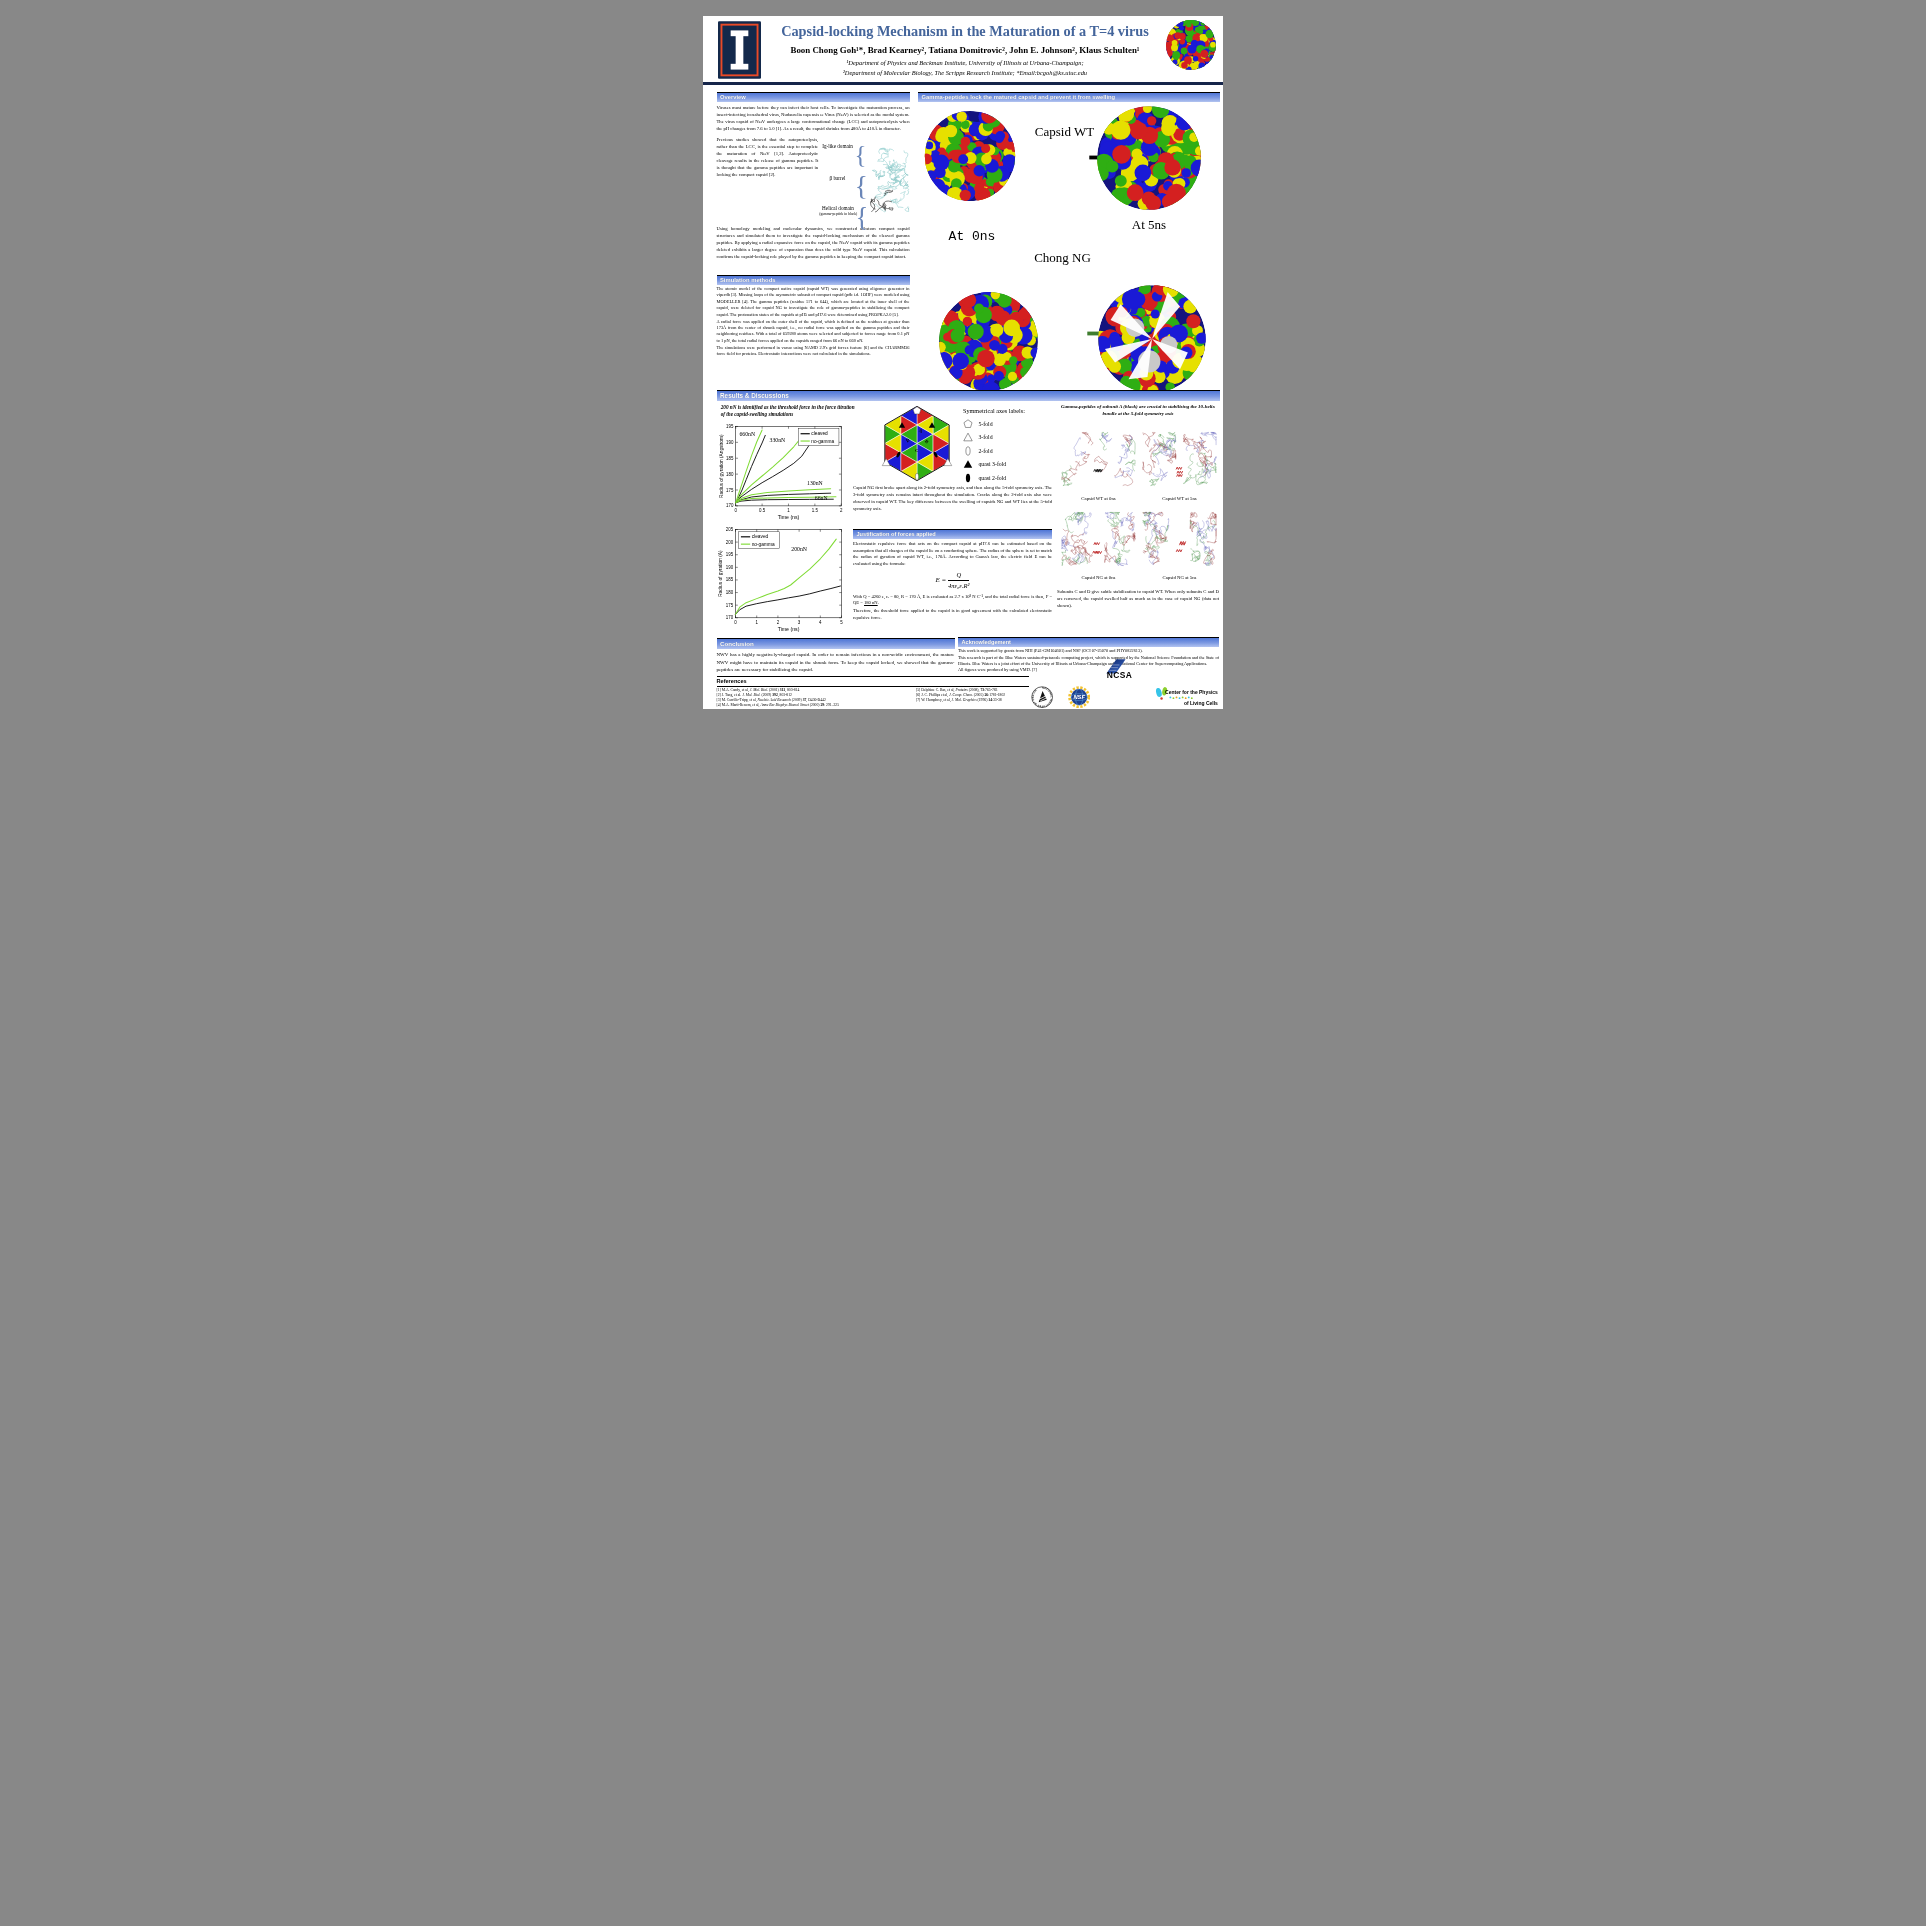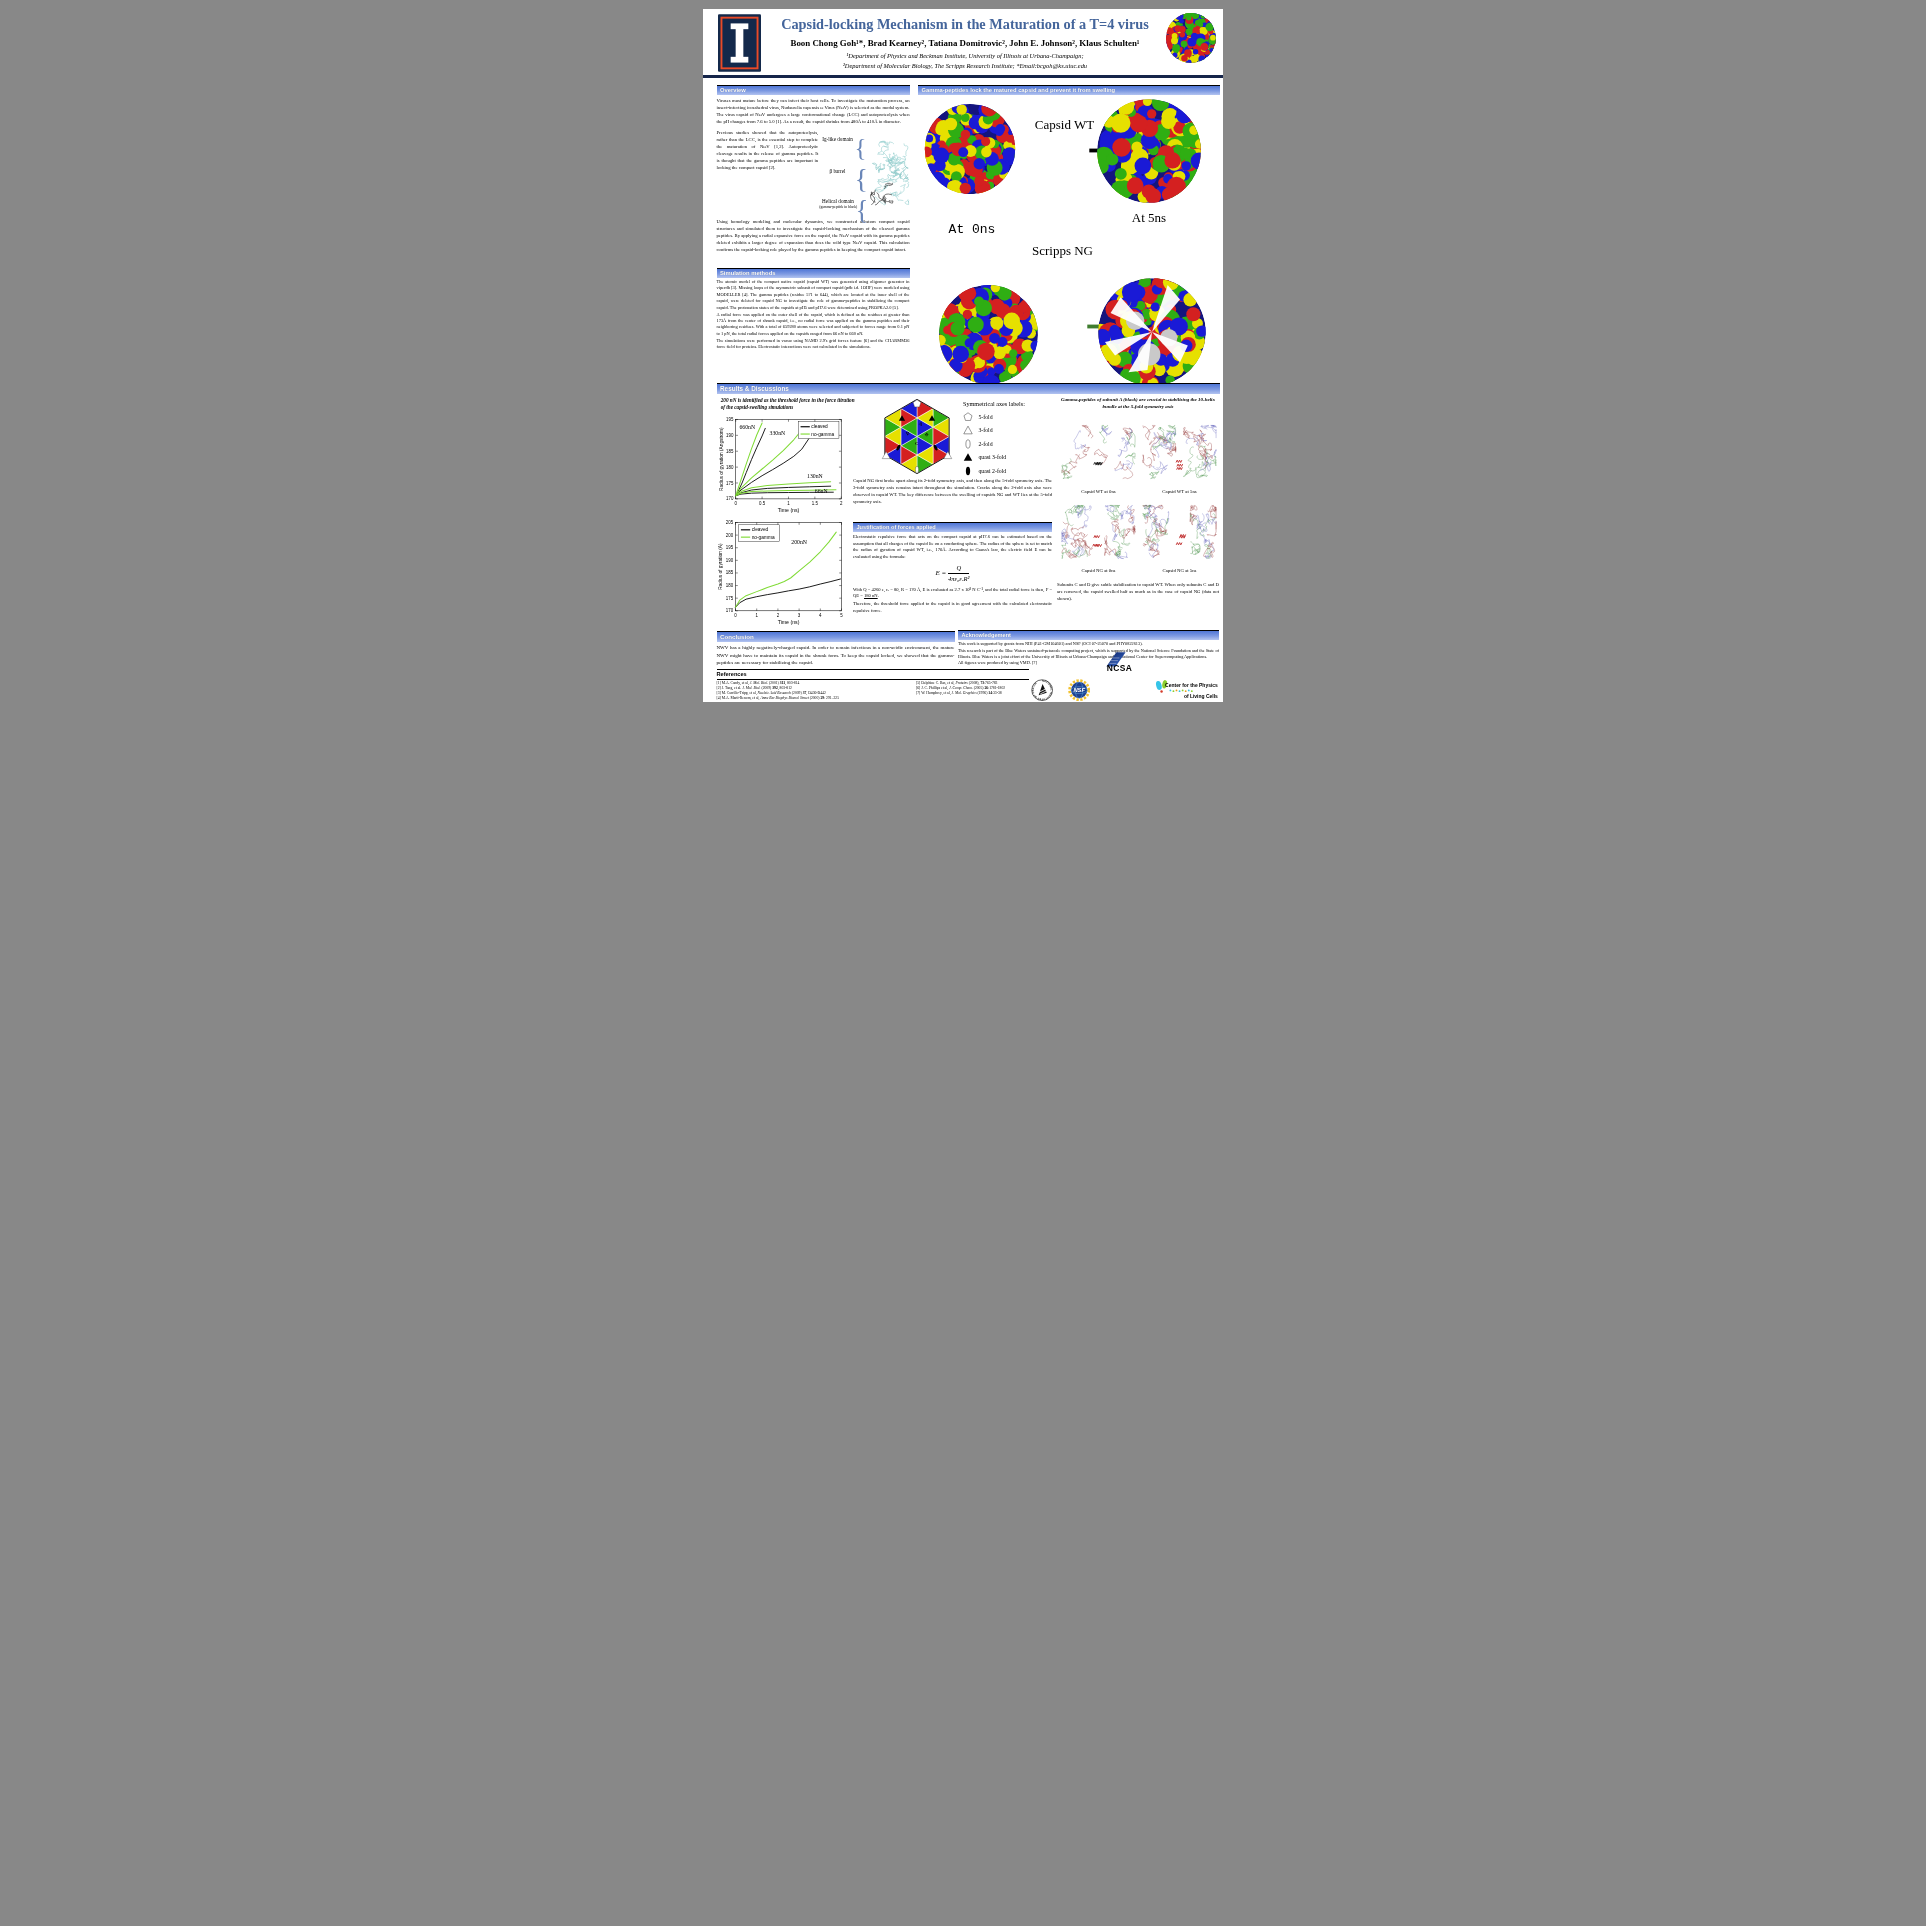--- a/index.html
+++ b/index.html
@@ -1,17 +1,17 @@
 <!DOCTYPE html>
 <html style="font-size:6.2px"><head>
 <meta charset="utf-8">
 <style>
   html,body{margin:0;padding:0;background:#888;}
   #poster{position:relative;width:520px;height:693px;background:#fff;
-          font-family:"Liberation Serif",serif;color:#000;overflow:hidden;margin:9px auto;}
+          font-family:"Liberation Serif",serif;color:#000;overflow:hidden;margin:16px auto;}
   .abs{position:absolute;}
   .bar{background:linear-gradient(180deg,#4f76d6 0%,#7e9ae2 55%,#b3c4f0 100%);
        border-top:1.5px solid #000;color:#fff;font-family:"Liberation Sans",sans-serif;
        font-weight:700;padding:0.8px 3.5px;box-sizing:border-box;text-shadow:0 0.4px 0.4px rgba(0,0,0,.35);}
   .jt{text-align:justify;}
   .jt p{margin:0 0 3.5px 0;}
   .cap{font-size:13px;text-align:center;}
   .smallcap{font-size:4.8px;text-align:center;}
   .chart{background:#fff;}
   .u{text-decoration:underline;}
@@ -682,21 +682,21 @@
             <circle cx="150.68639159611286" cy="165.1569305265171" r="17.562785625457764" fill="#d42020"></circle>
             <circle cx="104.97594535629699" cy="31.220613687798718" r="8.628612041473389" fill="#d42020"></circle>
             <circle cx="74.37559275157999" cy="164.25743384951608" r="15.585092782974243" fill="#d42020"></circle>
             <circle cx="165.56329314703183" cy="33.46768306898852" r="15.687066793441772" fill="#1a1ad6"></circle>
             <circle cx="143.53820716970512" cy="117.44292367678442" r="15.151060700416565" fill="#d42020"></circle>
             <circle cx="136.23132815448196" cy="45.56640781816348" r="13.786471366882324" fill="#e6e000"></circle>
           </g>
         </svg></div>
     <div class="abs cap" style="left:23px;top:127px;width:62px;font-family:Liberation Mono, monospace;">At 0ns</div>
     <div class="abs cap" style="left:200px;top:115px;width:62px;">At 5ns</div>
-    <div class="abs cap" style="left:110px;top:148px;width:69px;">Scripps NG</div>
+    <div class="abs cap" style="left:110px;top:148px;width:69px;">Chong NG</div>
     <div class="abs" style="left:19px;top:188px;width:103px;height:103px;"><svg width="100%" height="100%" viewBox="0 0 200 200">
           <defs>
             <clipPath id="cp3">
               <circle cx="100" cy="100" r="96"></circle>
             </clipPath>
           </defs>
           <g clip-path="url(#cp3)">
             <circle cx="100" cy="100" r="96" fill="#14147e"></circle>
             <circle cx="111.44838456703594" cy="119.74320414587962" r="8.33268228173256" fill="#e6e000"></circle>
             <circle cx="43.21699412918112" cy="156.53547295532564" r="17.684282541275024" fill="#d42020"></circle>

